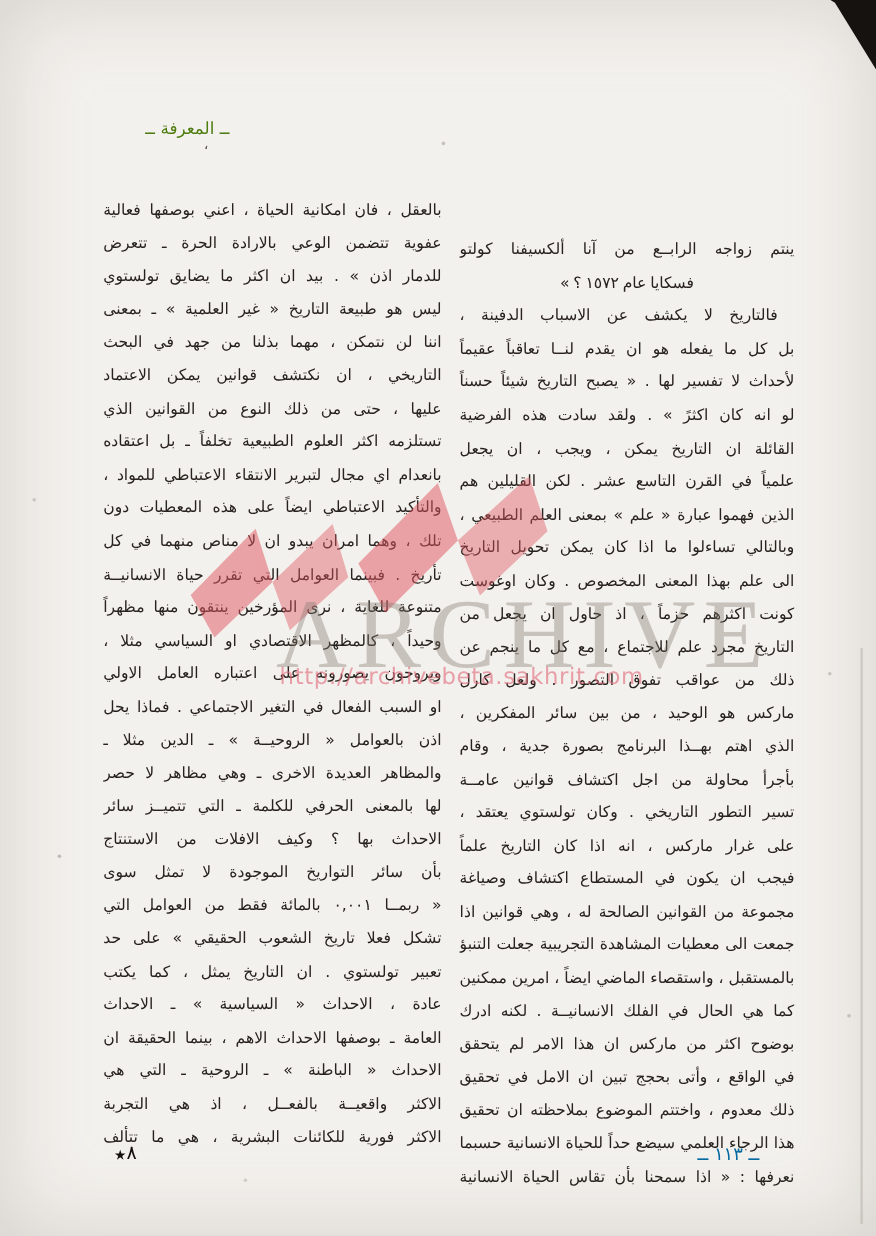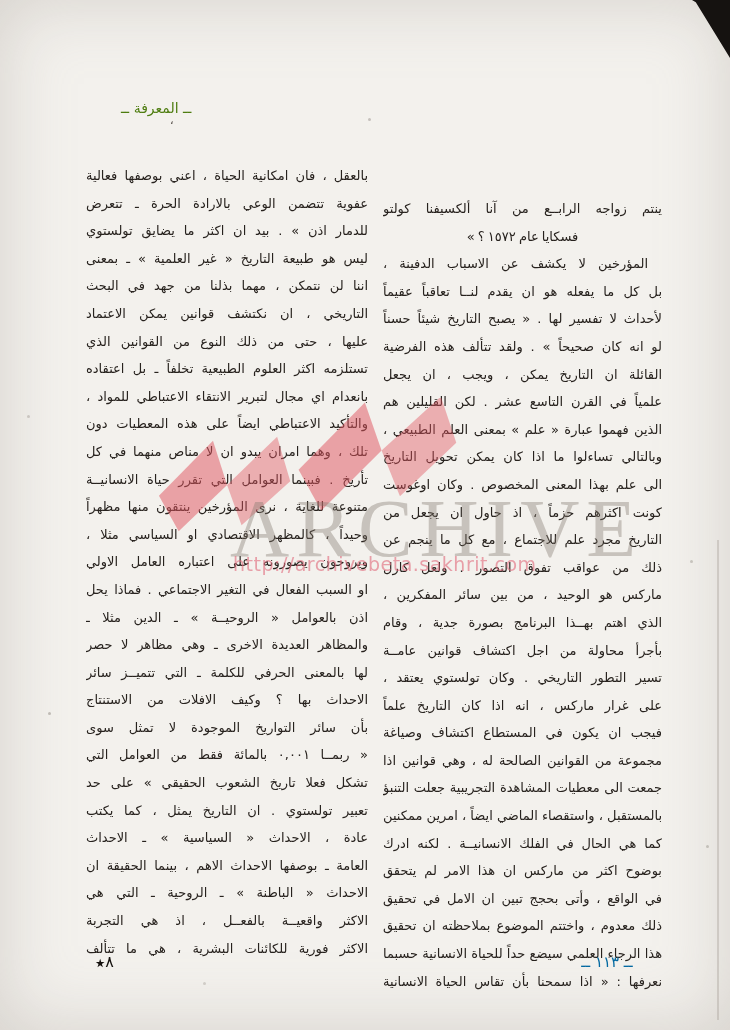--- a/index.html
+++ b/index.html
@@ -72,24 +72,24 @@
 <div class="page">
 
   <div class="hdr">ــ المعرفة ــ</div>
   <div class="hdr-mark">،</div>
 
   <div class="corner-mark"></div>
 
   <div class="col col-r">
     <div class="ln">ينتم زواجه الرابــع من آنا ألكسيفنا كولتو</div>
     <div class="ln c">فسكايا عام ١٥٧٢ ؟ »</div>
-    <div class="ln ind">المؤرخين لا يكشف عن الاسباب الدفينة ،</div>
+    <div class="ln ind">فالتاريخ لا يكشف عن الاسباب الدفينة ،</div>
     <div class="ln">بل كل ما يفعله هو ان يقدم لنــا تعاقباً عقيماً</div>
     <div class="ln">لأحداث لا تفسير لها . « يصبح التاريخ شيئاً حسناً</div>
-    <div class="ln">لو انه كان صحيحاً » . ولقد تتألف هذه الفرضية</div>
+    <div class="ln">لو انه كان اكثرً » . ولقد سادت هذه الفرضية</div>
     <div class="ln">القائلة ان التاريخ يمكن ، ويجب ، ان يجعل</div>
     <div class="ln">علمياً في القرن التاسع عشر . لكن القليلين هم</div>
     <div class="ln">الذين فهموا عبارة « علم » بمعنى العلم الطبيعي ،</div>
     <div class="ln">وبالتالي تساءلوا ما اذا كان يمكن تحويل التاريخ</div>
     <div class="ln">الى علم بهذا المعنى المخصوص . وكان اوغوست</div>
     <div class="ln">كونت اكثرهم حزماً ، اذ حاول ان يجعل من</div>
     <div class="ln">التاريخ مجرد علم للاجتماع ، مع كل ما ينجم عن</div>
     <div class="ln">ذلك من عواقب تفوق التصور . ولعل كارل</div>
     <div class="ln">ماركس هو الوحيد ، من بين سائر المفكرين ،</div>
     <div class="ln">الذي اهتم بهــذا البرنامج بصورة جدية ، وقام</div>

